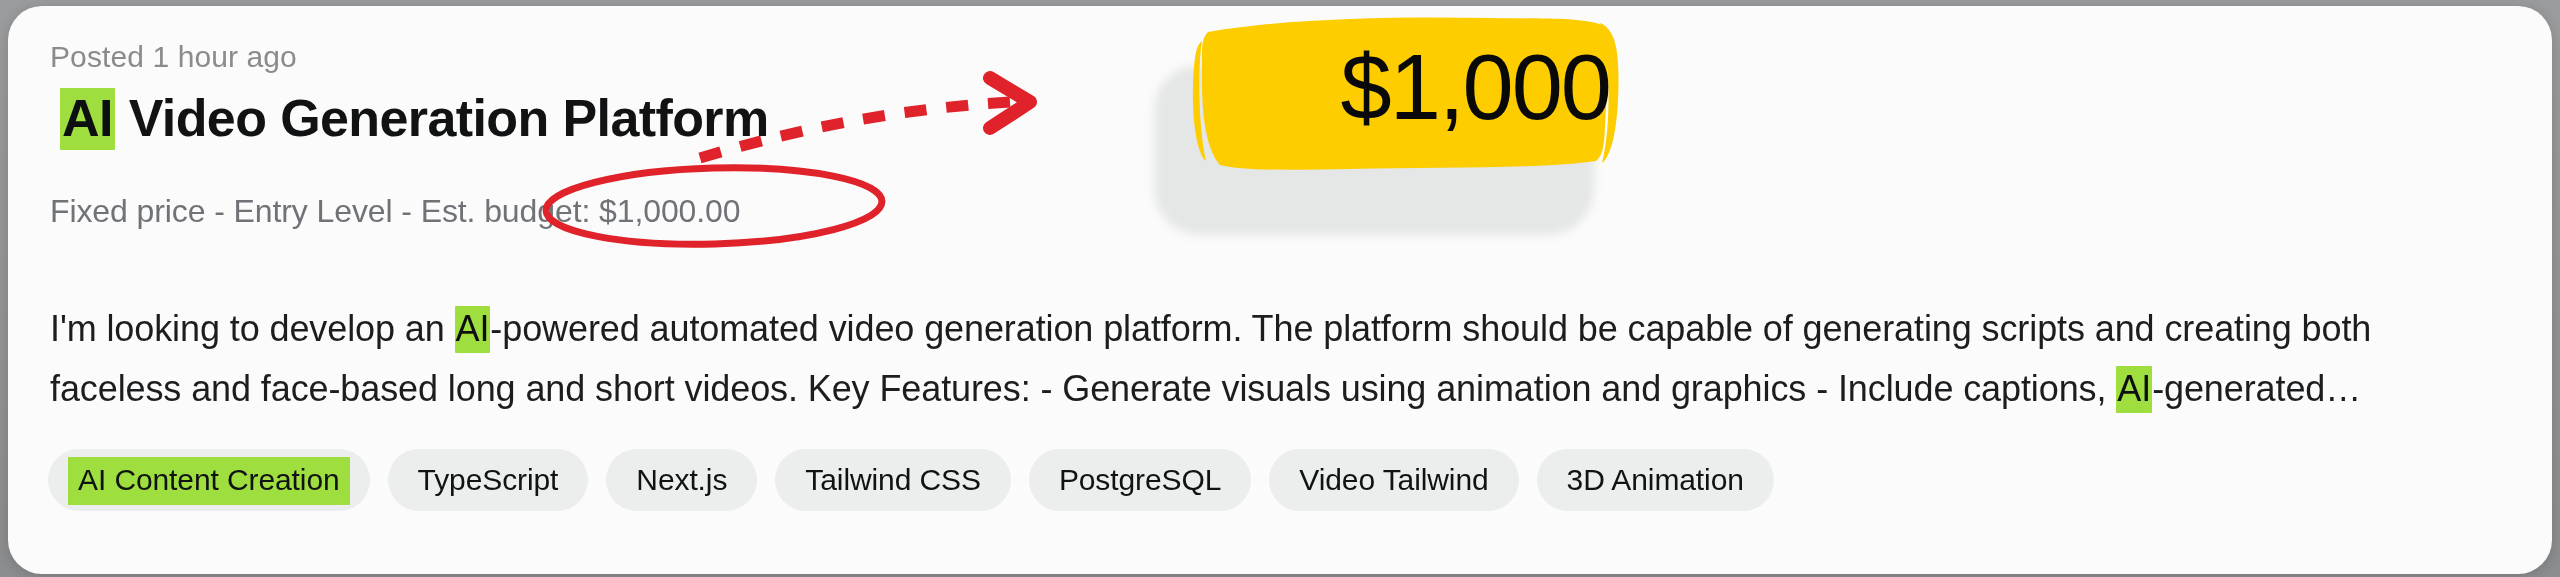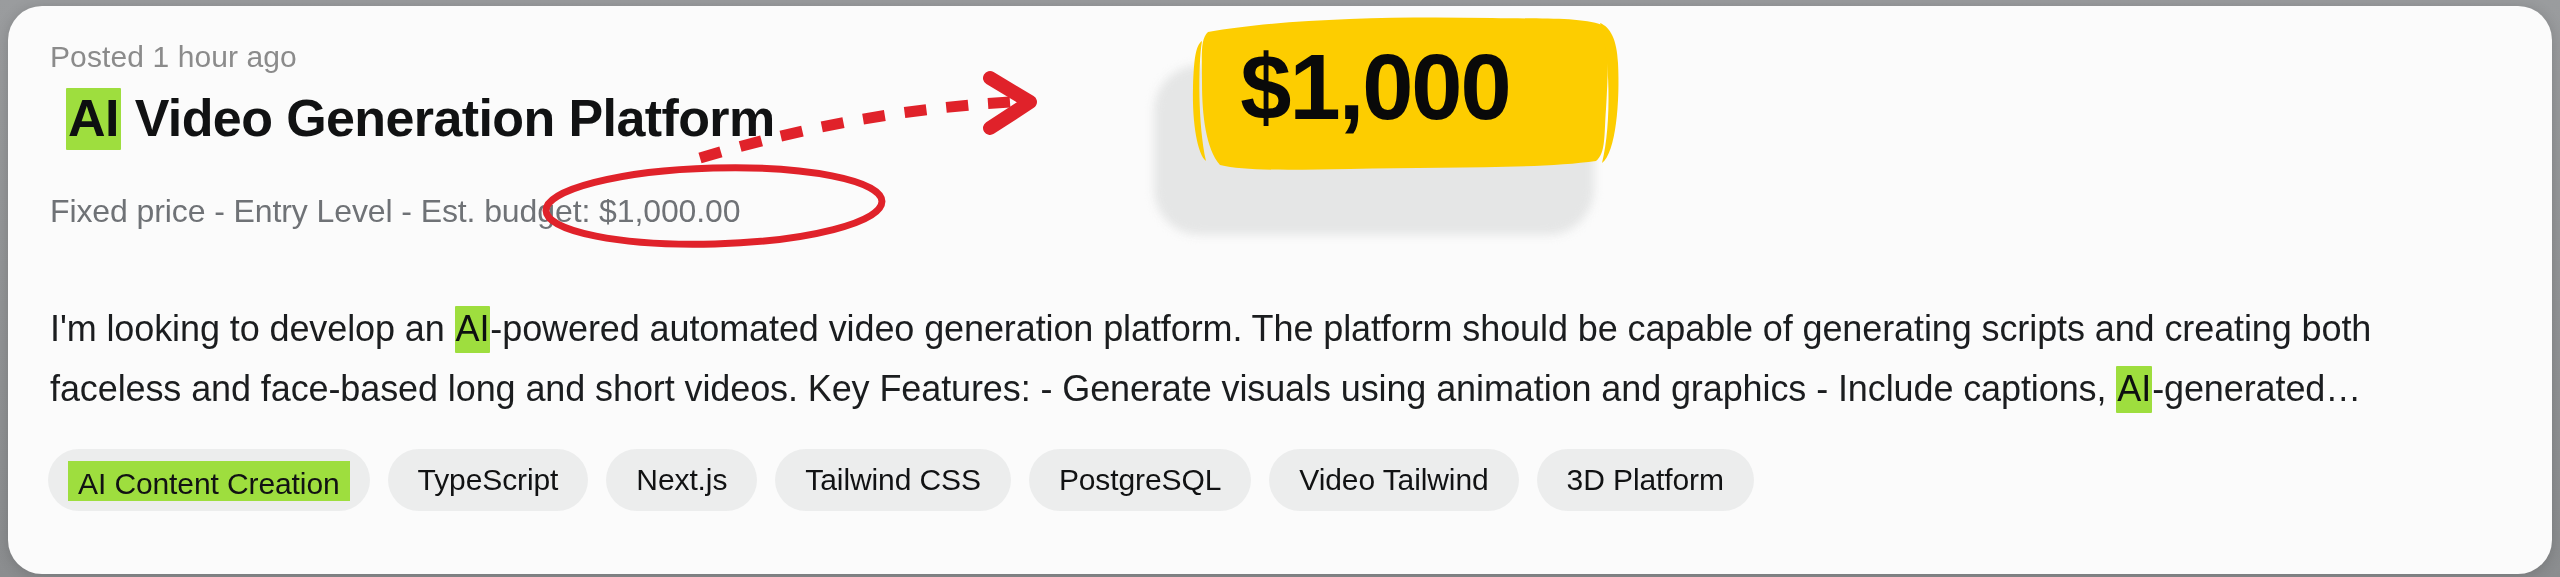--- a/index.html
+++ b/index.html
@@ -49,21 +49,21 @@
     top: 34px;
     font-size: 30px;
     color: #8b8b8b;
     letter-spacing: .1px;
     white-space: nowrap;
   }
 
   
   .title {
     position: absolute;
-    left: 48px;
+    left: 42px;
     top: 86px;
     font-size: 52px;
     font-weight: 700;
     color: #111213;
     letter-spacing: -.6px;
     white-space: nowrap;
     line-height: 1;
     padding-left: 10px;
   }
   .hl-green {
@@ -121,21 +121,21 @@
     color: #111213;
     white-space: nowrap;
     letter-spacing: -.1px;
   }
   .tag .tag-text {
     position: relative;
     z-index: 2;
   }
   .tag.tag-highlighted .tag-text {
     background: #9ede3e;
-    padding: 6px 10px 0 10px;
+    padding: 6px 10px 8px 10px;
     margin: -6px -10px -8px -10px;
   }
 
   
   .annot-ellipse {
     position: absolute;
     left: 540px;
     top: 163px;
     width: 348px;
     height: 86px;
@@ -176,23 +176,23 @@
     position: absolute;
     left: 0; top: 0;
     width: 500px;
     height: 250px;
   }
   .callout .amount {
     position: absolute;
     left: 0;
     top: 18px;
     width: 470px;
-    text-align: center;
+    text-align: right;
     font-size: 92px;
-    font-weight: 700;
+    font-weight: 400;
     color: #090909;
     letter-spacing: -2px;
     line-height: 128px;
   }
 </style>
 </head>
 <body>
 
 <div class="screen">
 
@@ -224,21 +224,21 @@
           <div class="tag">
             <span class="tag-text">Tailwind CSS</span>
           </div>
           <div class="tag">
             <span class="tag-text">PostgreSQL</span>
           </div>
           <div class="tag">
             <span class="tag-text">Video Tailwind</span>
           </div>
           <div class="tag">
-            <span class="tag-text">3D Platform</span>
+            <span class="tag-text">3D Animation</span>
           </div>
         </div>
 
     </div>
   </div>
 
   <svg class="annot-ellipse" viewBox="0 0 348 86">
     <ellipse cx="174" cy="43" rx="168" ry="38" fill="none" stroke="#e0222a" stroke-width="7" transform="rotate(-1.6 174 43)" stroke-linecap="round"></ellipse>
   </svg>
 

